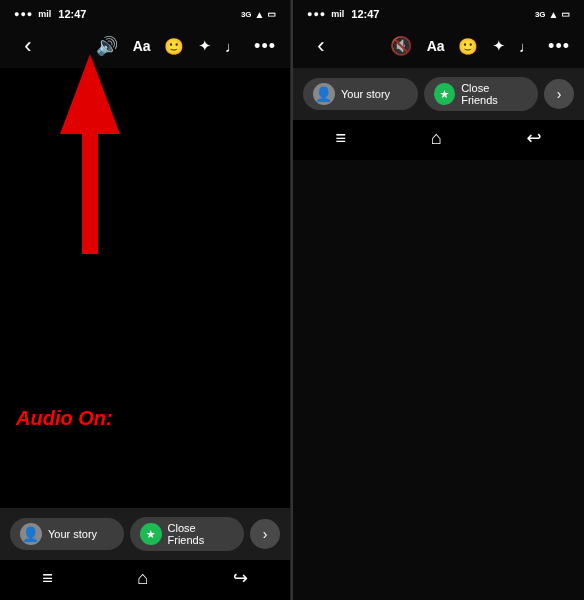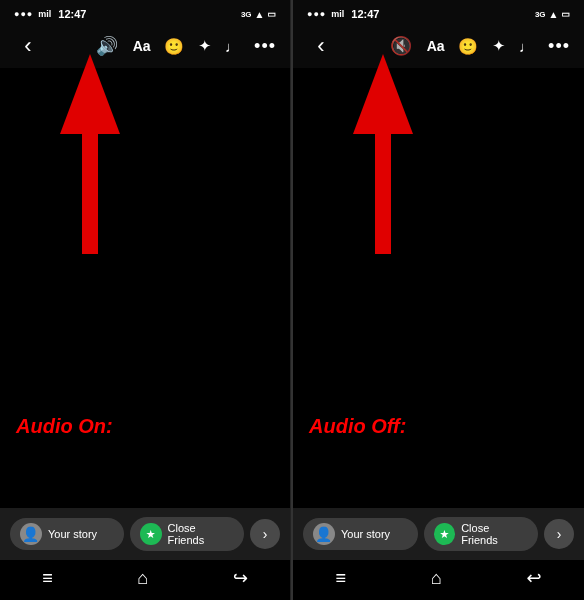--- a/index.html
+++ b/index.html
@@ -224,21 +224,21 @@
       <span class="toolbar-icon-small" style="font-size:18px; letter-spacing:1px;">•••</span>
     </div>
   </div>
 
   <div class="main-content">
 
     <svg style="position:absolute; top:-14px; left:50px; width:80px; height:200px;" viewBox="0 0 80 200">
       <polygon points="40,0 10,80 32,80 32,200 48,200 48,80 70,80" fill="#e00000"></polygon>
     </svg>
 
-    <div class="audio-label" style="bottom: 70px; left: 16px;">Audio On:</div>
+    <div class="audio-label" style="bottom: 78px; left: 16px;">Audio On:</div>
   </div>
 
   <div class="share-bar">
     <div class="story-btn">
       <div class="story-avatar">
         <span style="color:#ccc; font-size:14px;">👤</span>
       </div>
       <span class="story-label">Your story</span>
     </div>
     <div class="friends-btn">
@@ -284,28 +284,20 @@
         🔇
       </span>
       <span class="toolbar-icon-small" style="font-size:14px; font-weight:600;">Aa</span>
       <span class="toolbar-icon-small" style="font-size:16px;">🙂</span>
       <span class="toolbar-icon-small" style="font-size:15px;">✦</span>
       <span class="toolbar-icon-small" style="font-size:15px;">♩</span>
       <span class="toolbar-icon-small" style="font-size:18px; letter-spacing:1px;">•••</span>
     </div>
   </div>
 
-  <div class="main-content">
-
-    <svg style="position:absolute; top:-14px; left:50px; width:80px; height:200px;" viewBox="0 0 80 200">
-      <polygon points="40,0 10,80 32,80 32,200 48,200 48,80 70,80" fill="#e00000"></polygon>
-    </svg>
-
-    <div class="audio-label" style="bottom: 70px; left: 16px;">Audio Off:</div>
-  </div>
 
   <div class="share-bar">
     <div class="story-btn">
       <div class="story-avatar">
         <span style="color:#ccc; font-size:14px;">👤</span>
       </div>
       <span class="story-label">Your story</span>
     </div>
     <div class="friends-btn">
       <div class="friends-icon">

